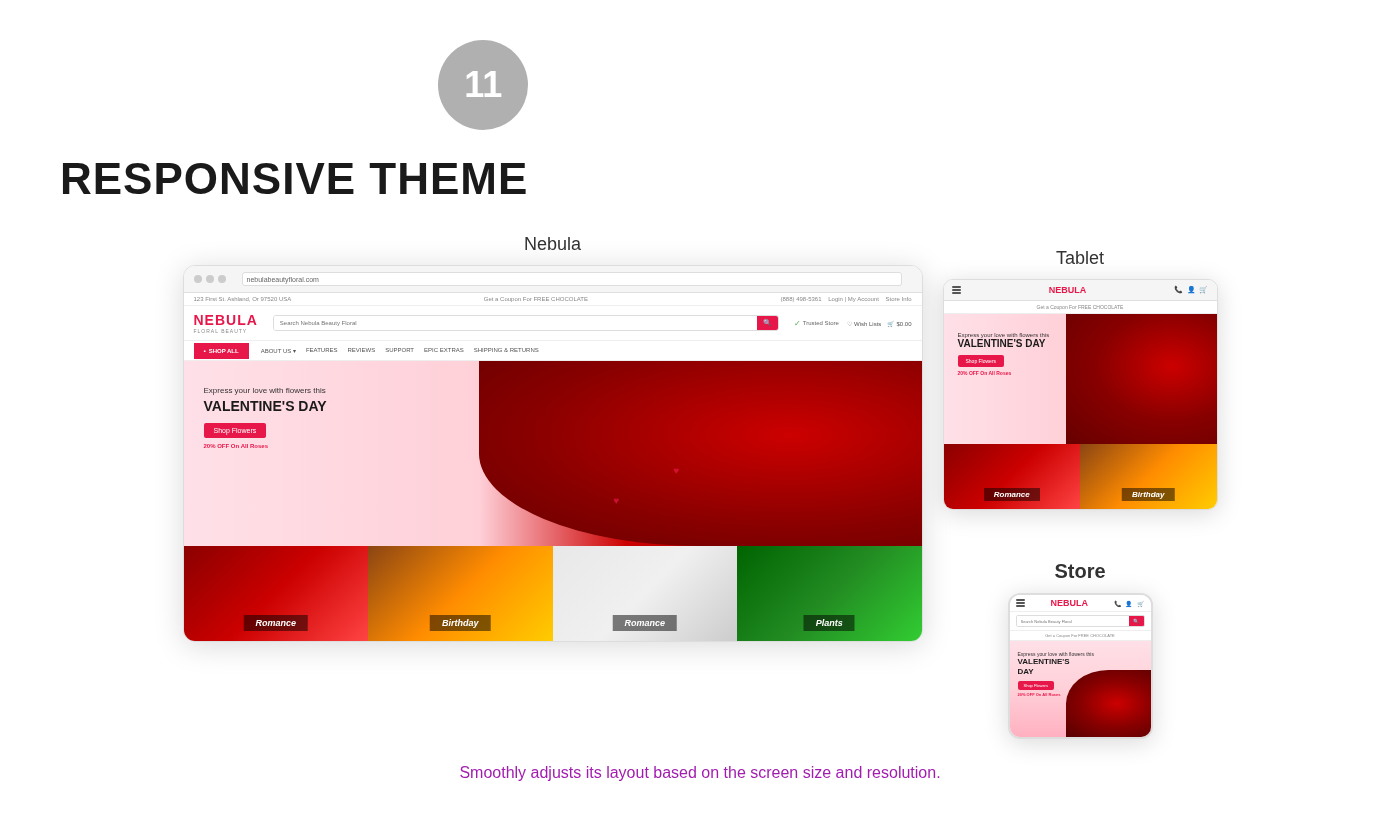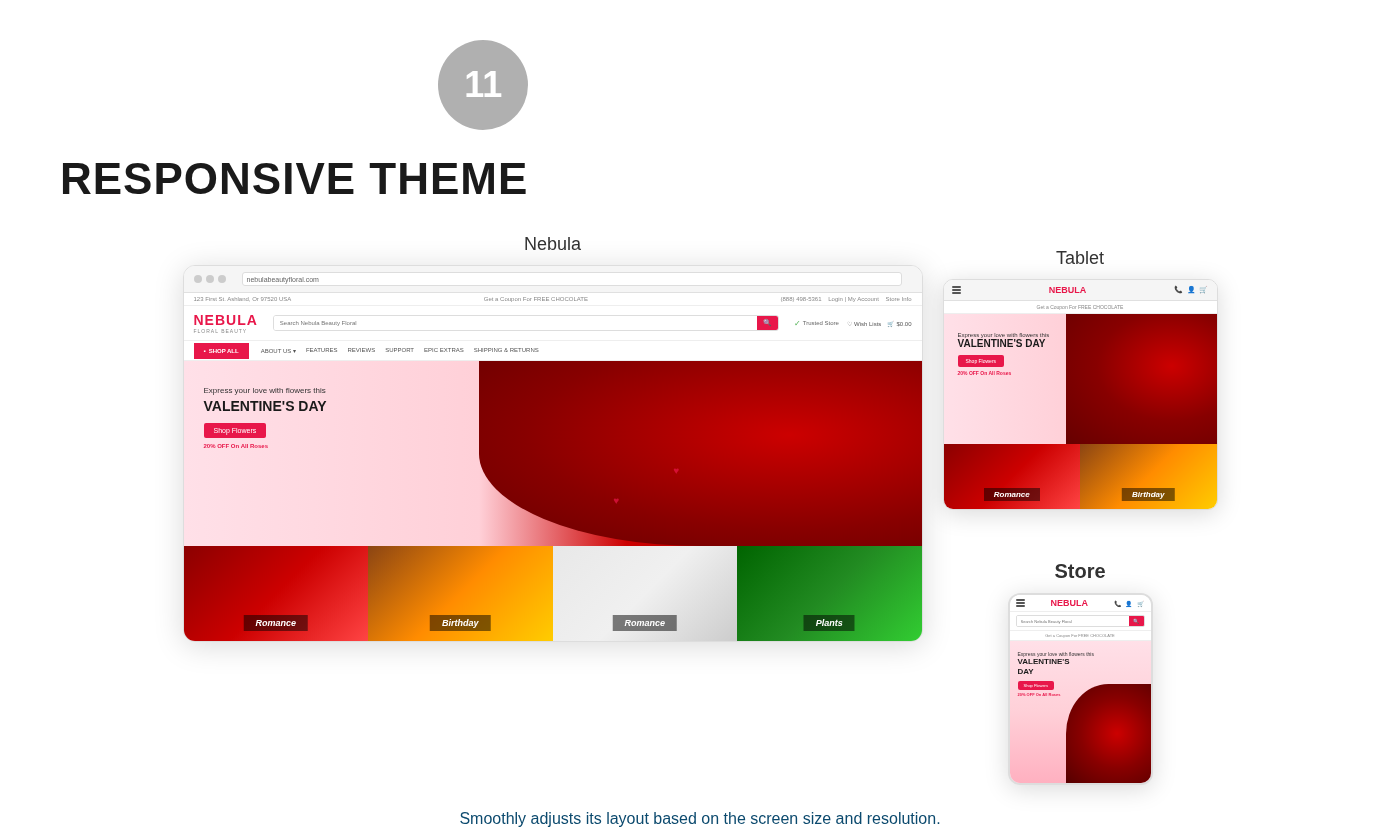--- a/index.html
+++ b/index.html
@@ -532,21 +532,21 @@
 
     .mobile-topbar {
       font-size: 4px;
       color: #888;
       padding: 2px 6px;
       text-align: center;
       border-bottom: 1px solid #eee;
     }
 
     .mobile-hero {
-      height: 142px;
+      height: 96px;
       position: relative;
       background: linear-gradient(to bottom, #ffe0e8 0%, #ffd0d8 50%, #ffb0c0 100%);
       overflow: hidden;
     }
 
     .mobile-hero-content {
       position: absolute;
       left: 8px;
       top: 10px;
     }
@@ -589,21 +589,21 @@
       width: 60%;
       height: 70%;
       background: radial-gradient(ellipse at 60% 50%, #cc0000, #880000, #550000);
       border-radius: 50% 0 0 0;
     }
 
     
     .bottom-caption {
       margin-top: 25px;
       font-size: 16px;
-      color: #0c4a6e;
+      color: #a21caf;
       text-align: left;
     }
 
     
     .t-hamburger {
       display: flex;
       flex-direction: column;
       gap: 1.5px;
     }
 

